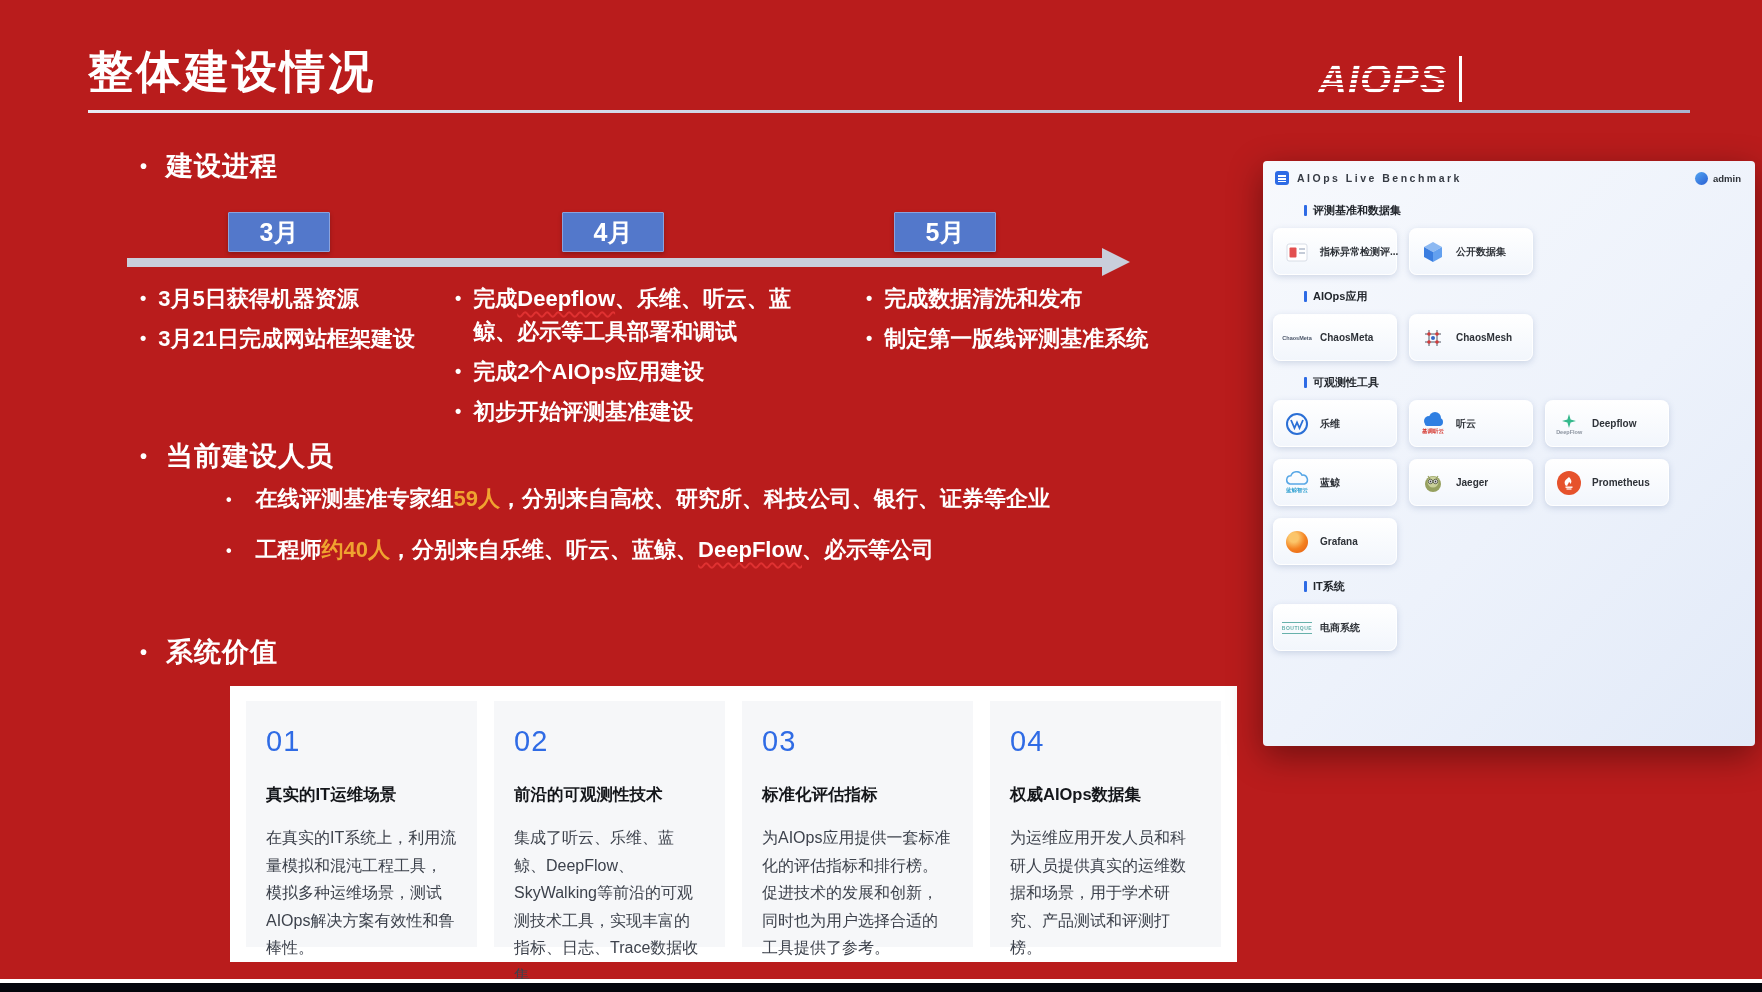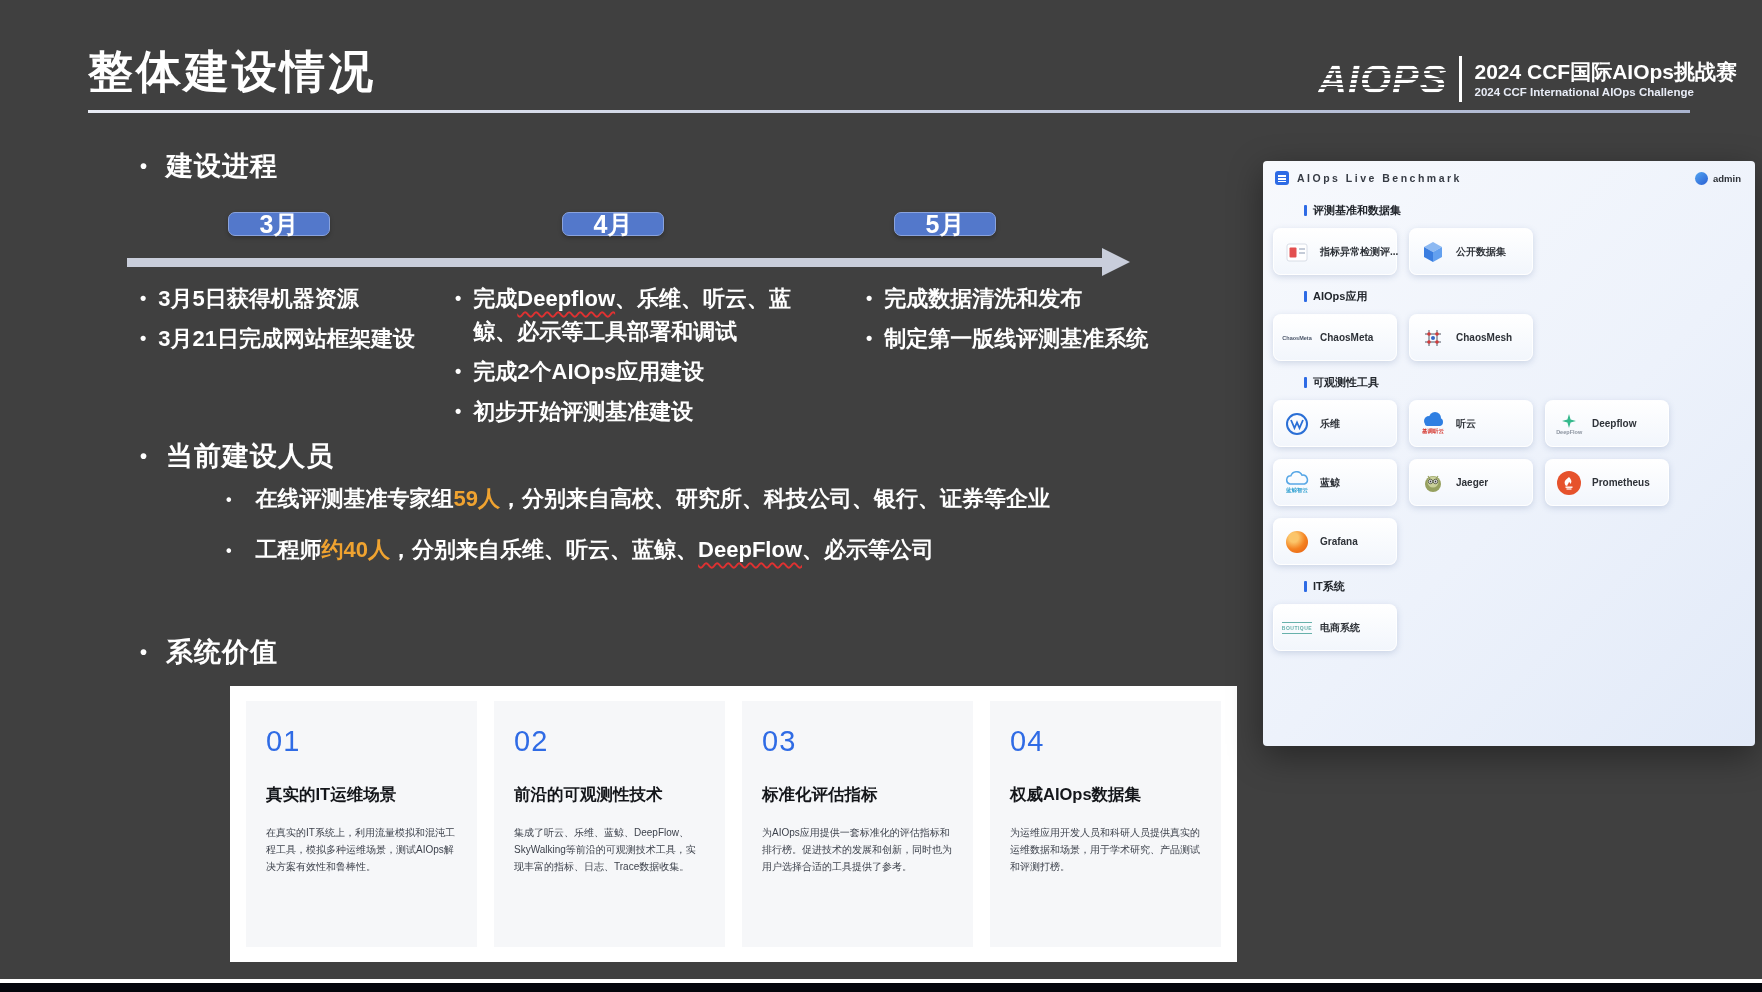--- a/index.html
+++ b/index.html
@@ -1,17 +1,17 @@
 <!DOCTYPE html>
 <html><head>
 <meta charset="utf-8">
 <style>
   html,body{margin:0;padding:0;background:#000;}
   *{box-sizing:border-box;font-family:"Liberation Sans","DejaVu Sans",sans-serif;}
-  .slide{position:relative;width:1762px;height:992px;background:#404040;overflow:hidden;}
+  .slide{position:relative;width:1762px;height:992px;background:#b91c1c;overflow:hidden;}
 
   
   .page-title{position:absolute;left:88px;top:42px;font-size:45px;font-weight:900;color:#fff;letter-spacing:3px;}
   .title-underline{position:absolute;left:88px;top:110px;width:1602px;height:3px;background:linear-gradient(90deg,#e8ebf4,#aab4cf);}
 
   
   .logo-block{position:absolute;left:1318px;top:56px;display:flex;align-items:center;gap:12px;}
   .logo-aiops{font-size:40px;font-weight:900;font-style:italic;letter-spacing:1px;
     background:repeating-linear-gradient(180deg,#ffffff 0 2.6px,rgba(255,255,255,0.10) 2.6px 4.6px);
     -webkit-background-clip:text;background-clip:text;color:transparent;}
@@ -21,21 +21,21 @@
   .logo-en{font-size:11.5px;font-weight:600;color:#e8ecf6;}
 
   
   .slide-heading{position:absolute;display:flex;align-items:center;gap:18px;color:#fff;font-size:27px;font-weight:800;letter-spacing:1px;}
   .slide-heading::before{content:"•";font-size:20px;color:#fff;}
   .h-progress{left:140px;top:148px;}
   .h-team{left:140px;top:438px;}
   .h-value{left:140px;top:634px;}
 
   
-  .month-pill{position:absolute;top:212px;width:102px;height:24px;border-radius:7px;
+  .month-pill{position:absolute;top:212px;width:102px;height:40px;border-radius:1px;
     background:#5378CB;border:1px solid #8AA3DD;color:#fff;font-size:25px;font-weight:700;
     display:flex;align-items:center;justify-content:center;box-shadow:0 2px 4px rgba(0,0,0,.25);}
   .pill-3{left:228px;} .pill-4{left:562px;} .pill-5{left:894px;}
   .timeline-line{position:absolute;left:127px;top:258px;width:975px;height:9px;background:#C9CEDB;}
   .timeline-head{position:absolute;left:1102px;top:248px;width:0;height:0;
     border-top:14px solid transparent;border-bottom:14px solid transparent;border-left:28px solid #C9CEDB;}
 
   .month-col{position:absolute;top:282px;color:#fff;}
   .col-1{left:140px;width:312px;} .col-2{left:455px;width:358px;} .col-3{left:866px;width:350px;}
   .mitem{display:flex;gap:12px;font-size:22px;font-weight:700;line-height:1.5;margin-bottom:7px;}
@@ -48,21 +48,21 @@
   .titem{display:flex;gap:24px;font-size:22px;font-weight:700;margin-bottom:19px;line-height:1.4;}
   .titem::before{content:"•";flex:none;font-size:16px;line-height:2;}
   .hl{color:#F0A330;}
 
   
   .value-container{position:absolute;left:230px;top:686px;width:1007px;height:276px;background:#fff;
     padding:15px 16px;display:flex;gap:17px;}
   .vcard{flex:1;background:#F6F7F9;padding:24px 20px;}
   .vnum{font-size:29px;color:#2F6BE5;font-weight:500;letter-spacing:1px;margin-bottom:26px;}
   .vtitle{font-size:16.5px;font-weight:700;color:#14161A;margin-bottom:18px;}
-  .vbody{font-size:10px;color:#3D424C;line-height:1.72;}
+  .vbody{font-size:16px;color:#3D424C;line-height:1.72;}
 
   
   .panel{position:absolute;left:1263px;top:161px;width:492px;height:585px;border-radius:4px;
     background:linear-gradient(135deg,#F7F9FD 0%,#EDF2FB 55%,#E2EAF8 100%);
     box-shadow:0 10px 34px rgba(0,0,0,.4);overflow:hidden;}
   .panel-header{display:flex;align-items:center;gap:8px;padding:10px 14px 4px 12px;}
   .app-icon{width:14px;height:14px;border-radius:3px;background:#2E6BE5;flex:none;position:relative;}
   .app-icon::after{content:"";position:absolute;left:3px;right:3px;top:4px;height:7px;
     background:repeating-linear-gradient(180deg,#fff 0 1.5px,transparent 1.5px 3px);}
   .app-title{font-size:10.5px;font-weight:700;letter-spacing:2.5px;color:#363B44;}
@@ -103,24 +103,20 @@
 <body>
 
 <div class="slide">
 
   <div class="page-title">整体建设情况</div>
   <div class="title-underline"></div>
 
   <div class="logo-block">
     <span class="logo-aiops">AIOPS</span>
     <span class="logo-divider"></span>
-    <span class="logo-titles">
-      <span class="logo-cn">2024 CCF国际AIOps挑战赛</span>
-      <span class="logo-en">2024 CCF International AIOps Challenge</span>
-    </span>
   </div>
 
   <div class="slide-heading h-progress">
     <span>建设进程</span>
   </div>
 
   <div class="month-pill pill-3">3月</div>
   <div class="month-pill pill-4">4月</div>
   <div class="month-pill pill-5">5月</div>
 

